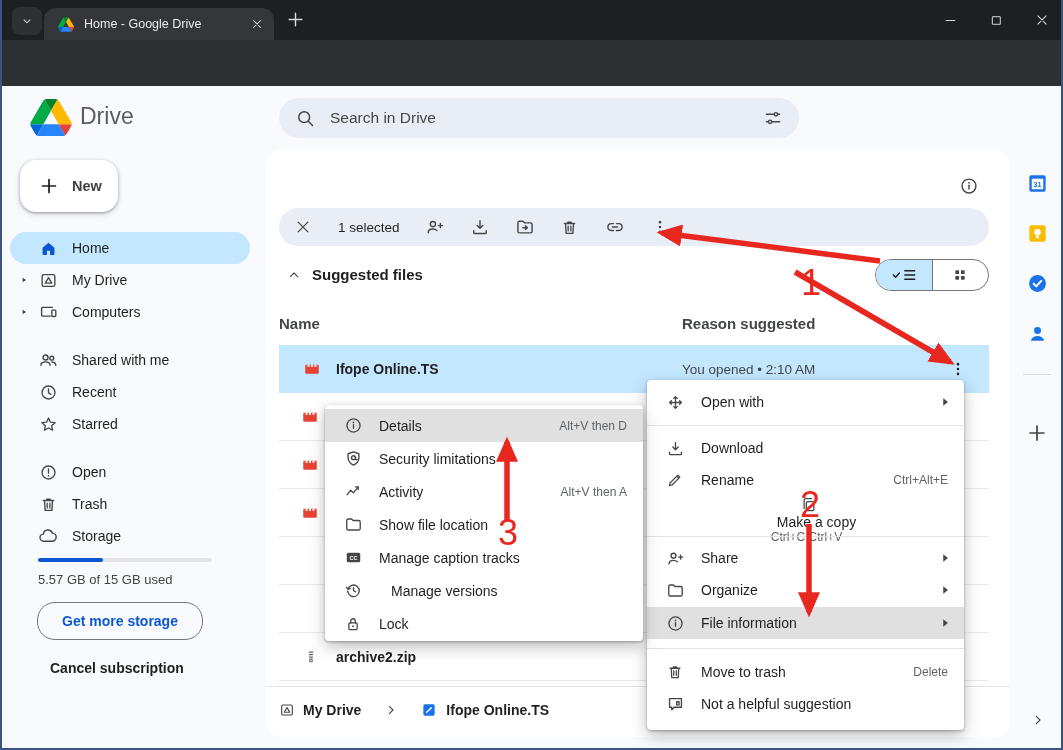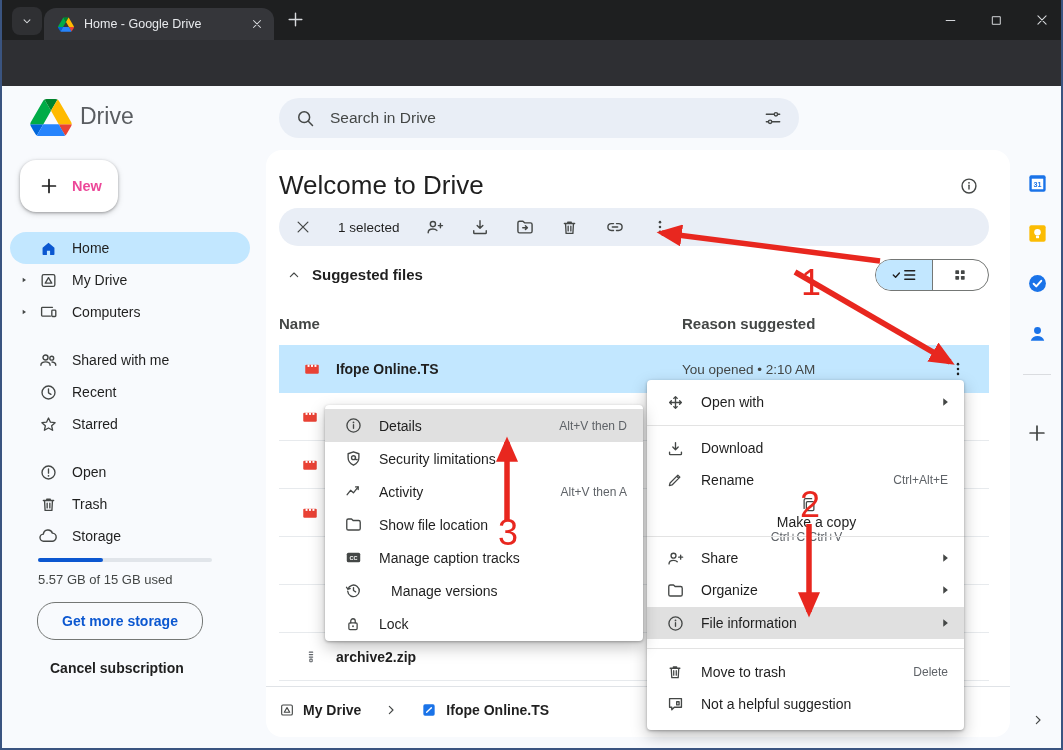--- a/index.html
+++ b/index.html
@@ -29,21 +29,21 @@
   
   .dheader{left:0;top:86px;width:100%;height:64px;background:#f8fafd;}
   .searchbar{left:277px;top:98px;width:520px;height:40px;border-radius:20px;background:#e9eef6;
     display:flex;align-items:center;padding:0 16px;box-sizing:border-box;}
   .search-text{color:#444746;font-size:15.5px;margin-left:14px;flex:1;}
   .hicon{top:106px;width:24px;height:24px;display:flex;align-items:center;justify-content:center;}
   
   .newbtn{left:18px;top:160px;width:98px;height:52px;background:#fff;border-radius:16px;
     box-shadow:0 1px 3px rgba(0,0,0,.3),0 2px 6px rgba(0,0,0,.15);
     display:flex;align-items:center;padding:0 0 0 18px;box-sizing:border-box;}
-  .newbtn span.lbl{font-size:14.5px;font-weight:700;color:#ec4899;margin-left:12px;}
+  .newbtn span.lbl{font-size:14.5px;font-weight:700;color:#404040;margin-left:12px;}
   .navitem{left:8px;width:240px;height:32px;border-radius:16px;display:flex;align-items:center;box-sizing:border-box;}
   .navitem .caret{width:10px;margin-left:10px;}
   .navitem .nic{width:20px;margin-left:8px;display:flex;justify-content:center;}
   .navitem .nlbl{font-size:14px;color:#1f1f1f;margin-left:14px;}
   .navitem.nocaret .nic{margin-left:28px;}
   .active-pill{background:#c2e7ff;}
   .storebtn{left:35px;top:602px;width:164px;height:36px;border:1px solid #747775;border-radius:18px;
     display:flex;align-items:center;justify-content:center;color:#0b57d0;font-size:14px;font-weight:700;background:#f8fafd;}
   
   .card{left:264px;top:150px;width:744px;height:587px;background:#fff;border-radius:16px;}
@@ -358,21 +358,20 @@
     </div>
     <div class="abs" style="left:36px;top:422px;font-size:13px;color:#444746;">5.57 GB of 15 GB used</div>
     <div class="abs storebtn" style="top:452px;">
       <span>Get more storage</span>
     </div>
     <div class="abs crumb-lbl" style="left:48px;top:510px;">Cancel subscription</div>
   </div>
 
   <div class="abs card"></div>
 
-  <span class="abs" style="left:277px;top:170px;font-size:26px;color:#1f1f1f;">Welcome to Drive</span>
   <div class="abs" style="left:957px;top:176px;">
     <svg width="20" height="20" viewBox="0 0 24 24">
         <circle class="s" cx="12" cy="12" r="8.3"></circle>
         <path class="s" d="M12 11v4.6"></path>
         <circle cx="12" cy="8.2" r="1.1" fill="#444746"></circle>
       </svg>
   </div>
 
   <div class="abs seltoolbar">
     <span class="tbic">

